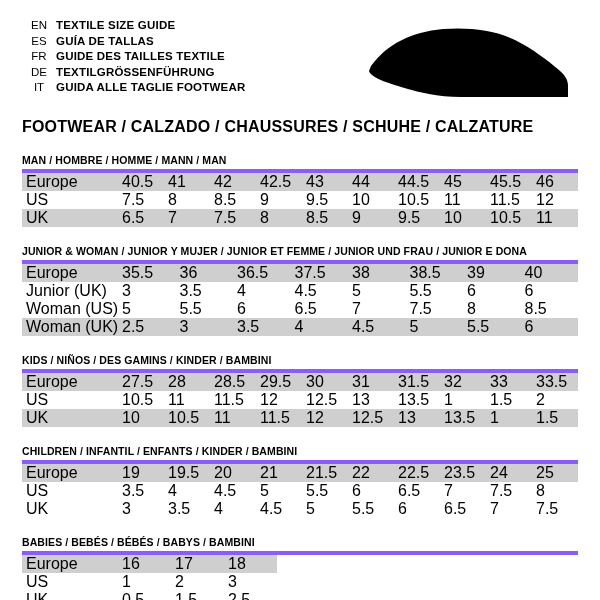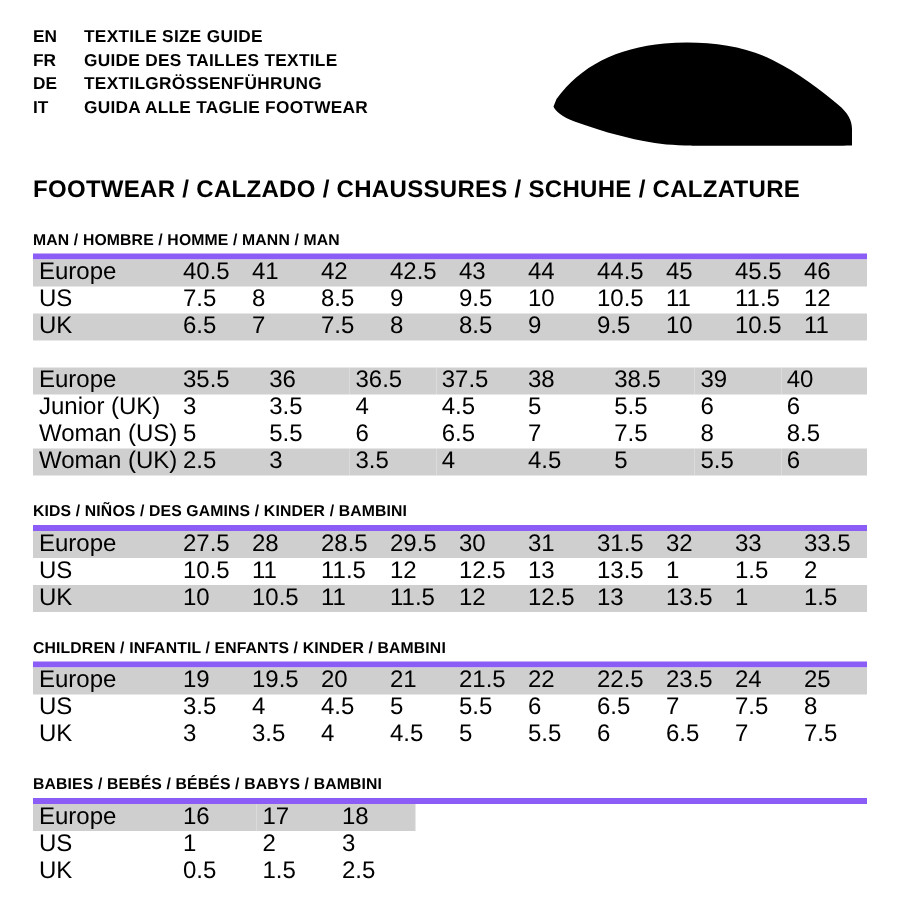--- a/index.html
+++ b/index.html
@@ -33,21 +33,22 @@
     font-size: 11.5px;
     line-height: 1.0;
   }
   .lang-table td {
     padding: 2px 0 2px 0;
     vertical-align: top;
     white-space: nowrap;
   }
   .lang-code {
     width: 34px;
-    font-weight: bold;
+    font-weight: normal;
+    text-align: center;
   }
   .lang-title {
     font-weight: bold;
     letter-spacing: 0.2px;
   }
 
   .shoe-wrap {
     width: 205px;
     height: 78px;
     margin-right: 8px;
@@ -107,20 +108,24 @@
 <body>
 
 <div class="page">
 
   <div class="header">
     <table class="lang-table">
       <tbody>
           <tr>
             <td class="lang-code">EN</td>
             <td class="lang-title">TEXTILE SIZE GUIDE</td>
+          </tr>
+          <tr>
+            <td class="lang-code">ES</td>
+            <td class="lang-title">GUÍA DE TALLAS</td>
           </tr>
           <tr>
             <td class="lang-code">FR</td>
             <td class="lang-title">GUIDE DES TAILLES TEXTILE</td>
           </tr>
           <tr>
             <td class="lang-code">DE</td>
             <td class="lang-title">TEXTILGRÖSSENFÜHRUNG</td>
           </tr>
           <tr>
@@ -185,20 +190,21 @@
               <td>9</td>
               <td>9.5</td>
               <td>10</td>
               <td>10.5</td>
               <td>11</td>
             </tr>
           </tbody>
         </table>
       </div>
       <div class="section">
+        <div class="section-title">JUNIOR &amp; WOMAN / JUNIOR Y MUJER / JUNIOR ET FEMME / JUNIOR UND FRAU / JUNIOR E DONA</div>
         <table class="size">
           <tbody>
             <tr class="shaded">
               <td class="lbl">Europe</td>
               <td>35.5</td>
               <td>36</td>
               <td>36.5</td>
               <td>37.5</td>
               <td>38</td>
               <td>38.5</td>

